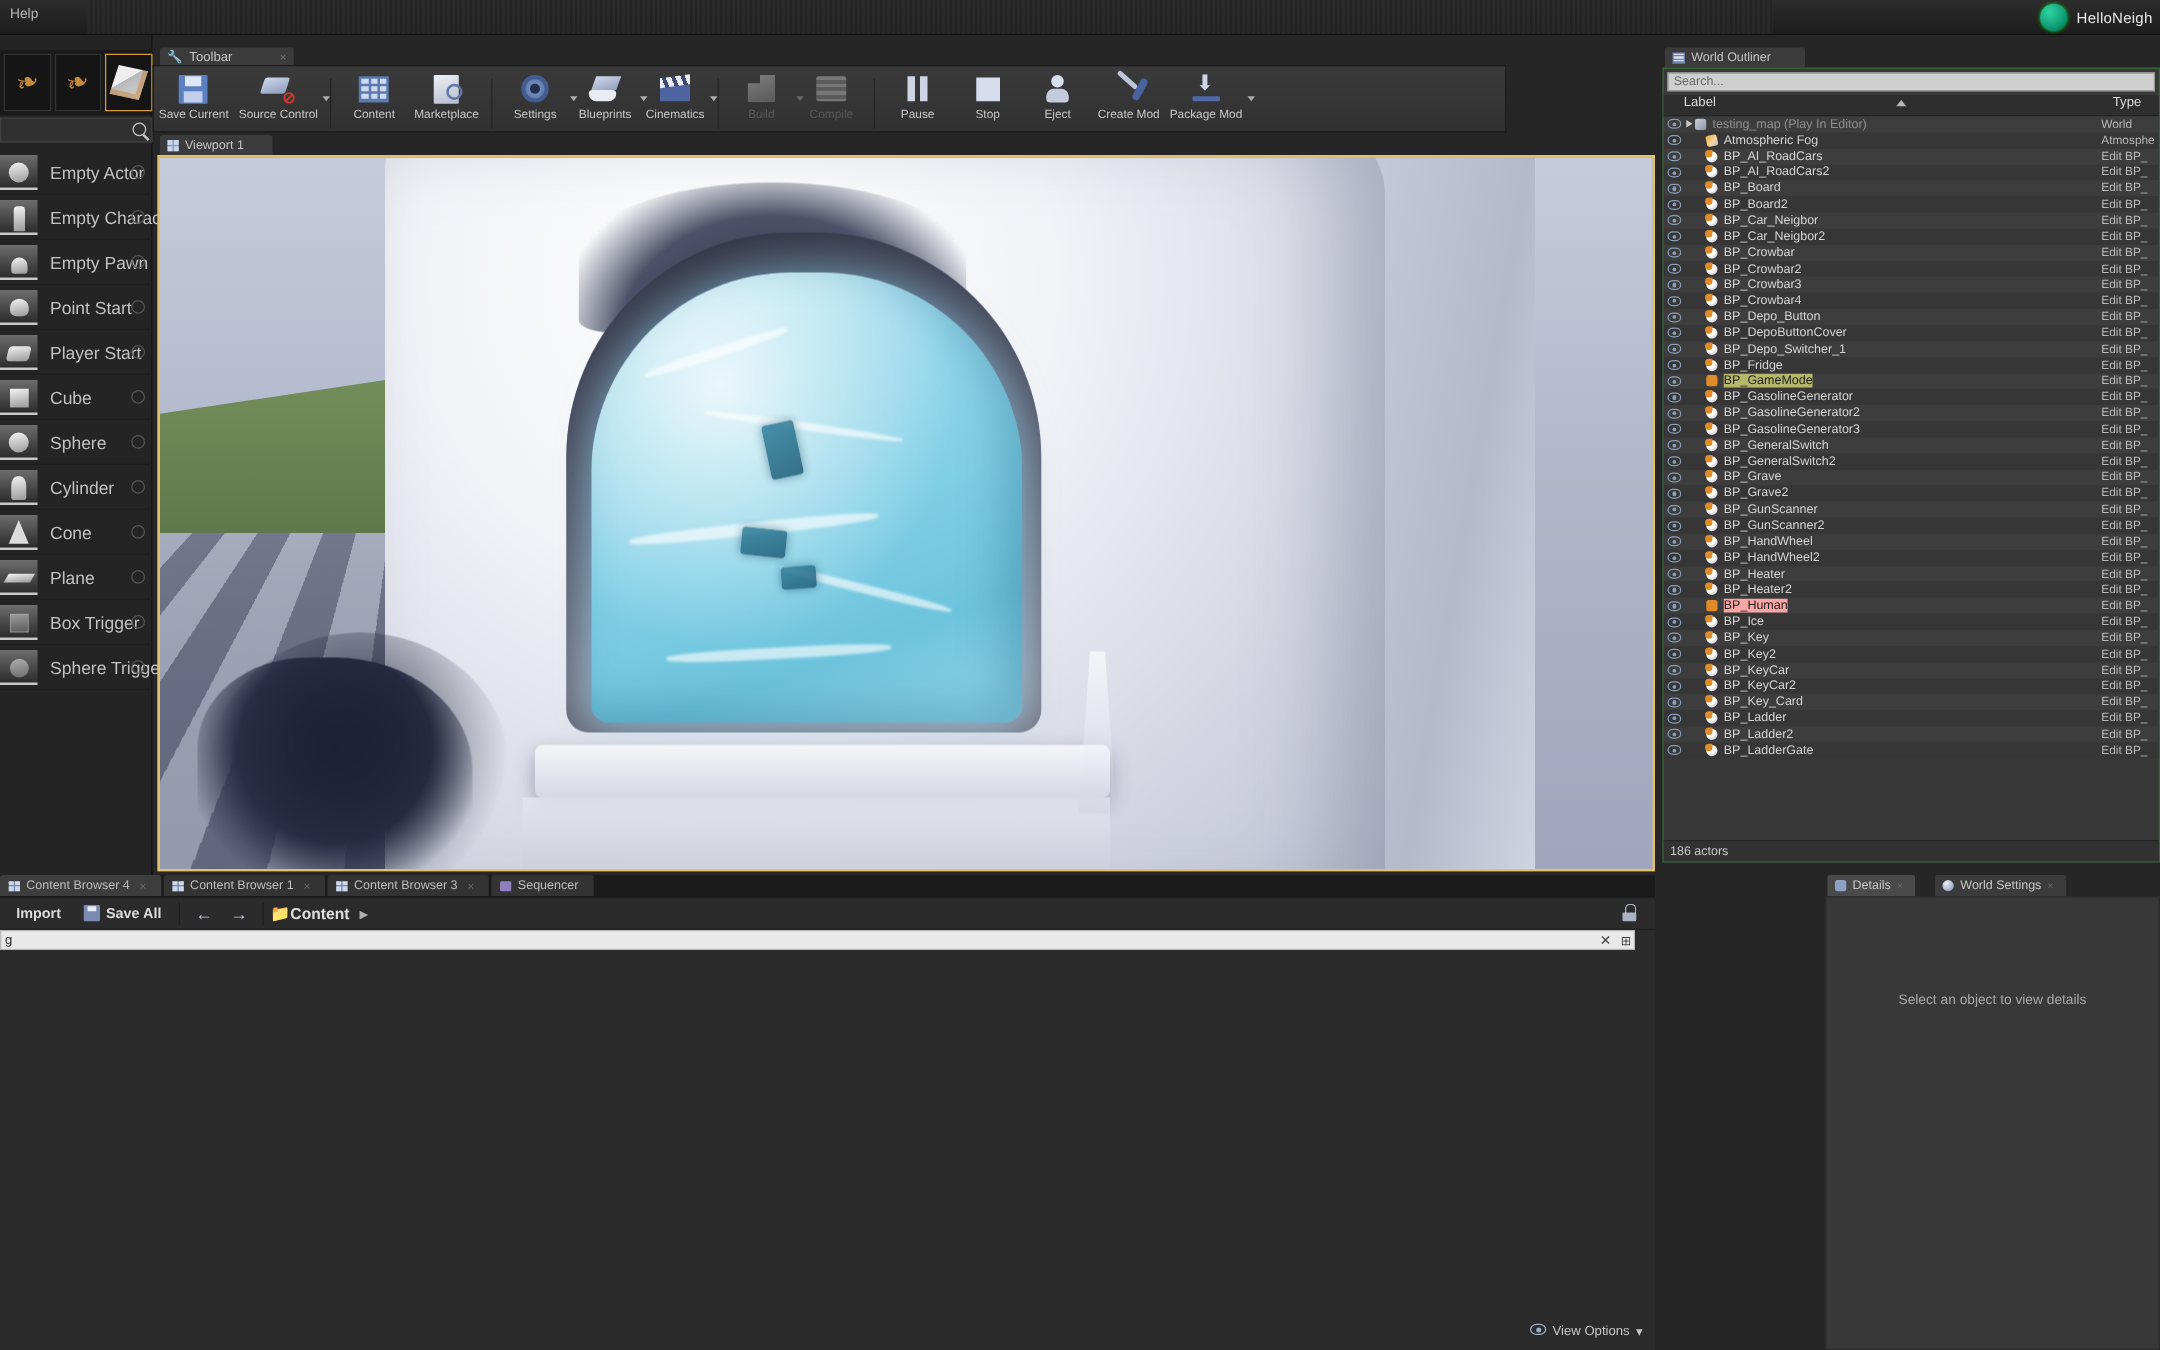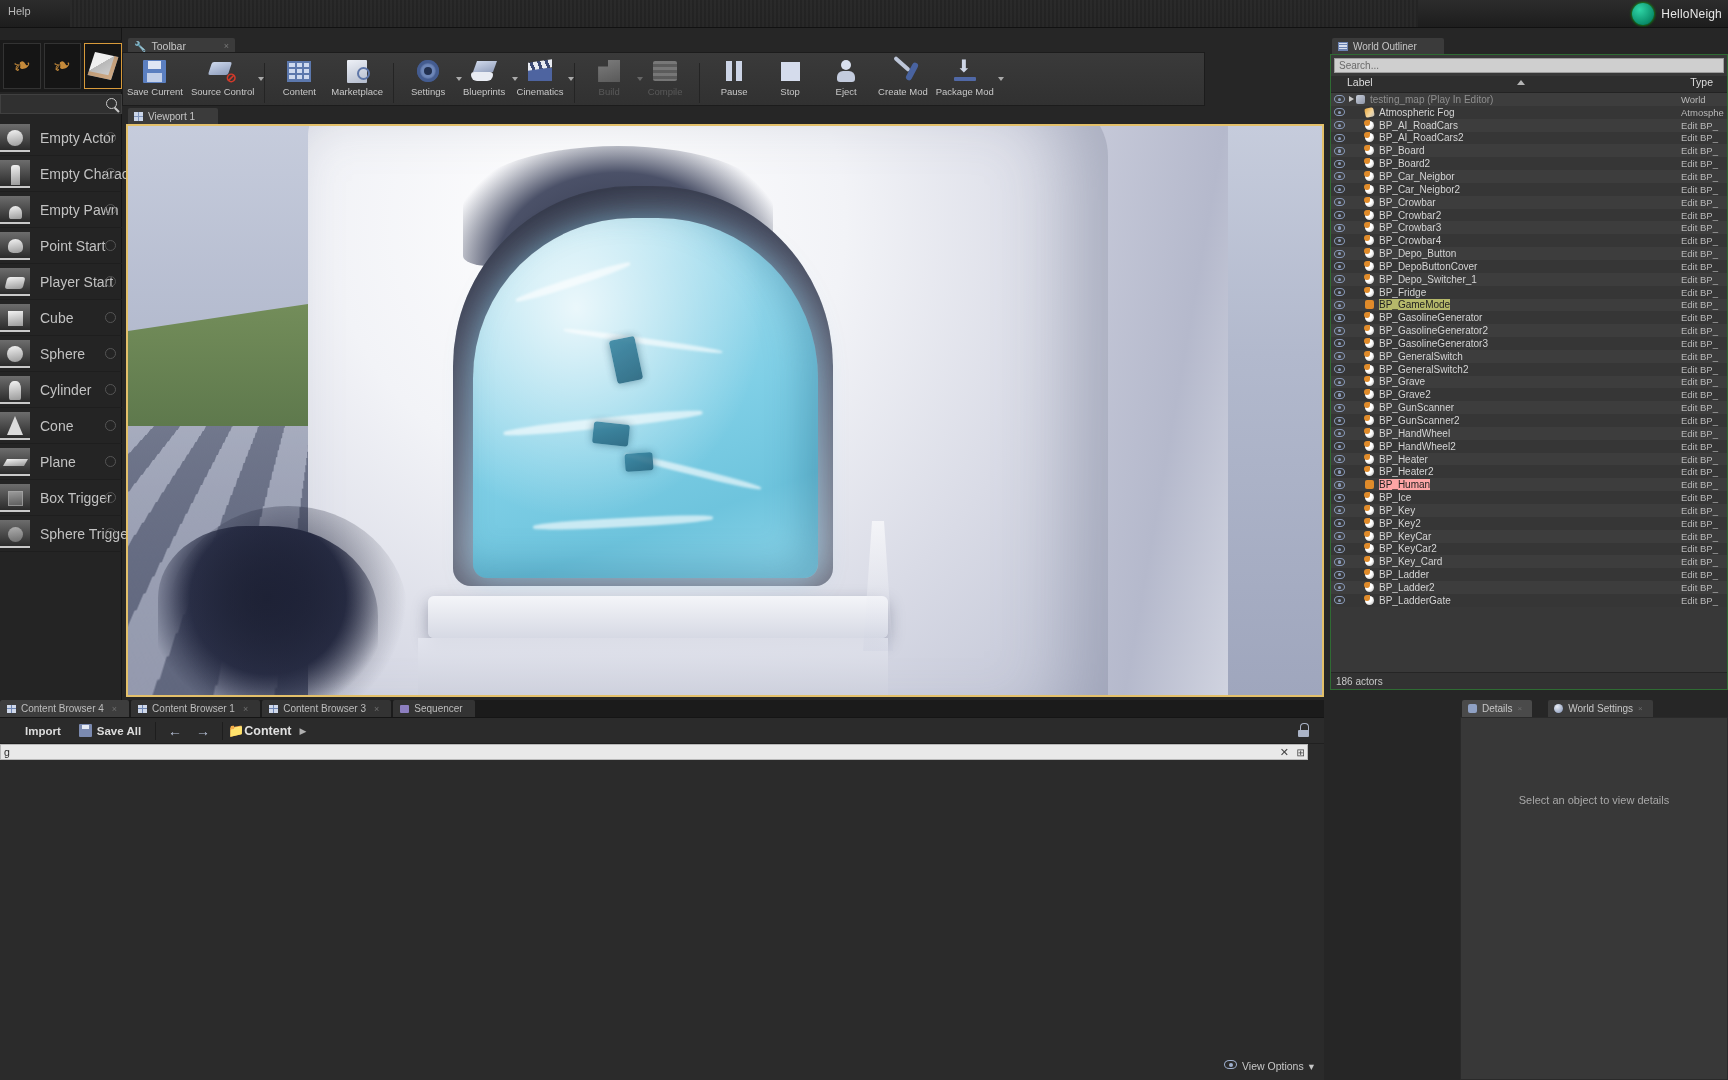--- a/index.html
+++ b/index.html
@@ -291,21 +291,21 @@
   .bt-ico i { background: #cfd8ea; }
   .bt-ico.seq { background: #8d7fc0; display: block; border-radius: 1px; }
   .bt-label { font-size: 10px; color: #bdbdbd; white-space: nowrap; }
   .bt-x { font-size: 9px; color: #6e6e6e; margin-left: 3px; }
 
   
   .cb {
     position: absolute; left: 0; top: 717px; width: 1324px; height: 363px;
     background: #2b2b2b; border-top: 1px solid #151515;
   }
-  .cb-toolbar { height: 26px; display: flex; align-items: center; padding-left: 16px; border-bottom: 1px solid #202020; }
+  .cb-toolbar { height: 26px; display: flex; align-items: center; padding-left: 4px; border-bottom: 1px solid #202020; }
   .cb-btn { display: flex; align-items: center; gap: 5px; padding: 0 9px; height: 26px; }
   .cb-btn-label { font-size: 11.5px; color: #dcdcdc; font-weight: bold; }
   .cb-ico-save { width: 13px; height: 13px; background: #7b8ab0; border-radius: 1px; position: relative; }
   .cb-ico-save::before { content:""; position:absolute; top:1px; left:3px; width:7px; height:4px; background:#e6ebf5; }
   .cb-divider { width: 1px; height: 18px; background: #1d1d1d; margin: 0 5px; }
   .cb-arrow { font-size: 14px; color: #b8c2d8; padding: 0 7px; }
   .cb-folder-ico { font-size: 13px; color: #c9d2e4; }
   .cb-crumb { font-size: 12.5px; color: #e0e0e0; font-weight: bold; }
   .cb-crumb-caret { color: #b0b0b0; font-size: 9px; margin-left: 8px; }
   .cb-lock {

